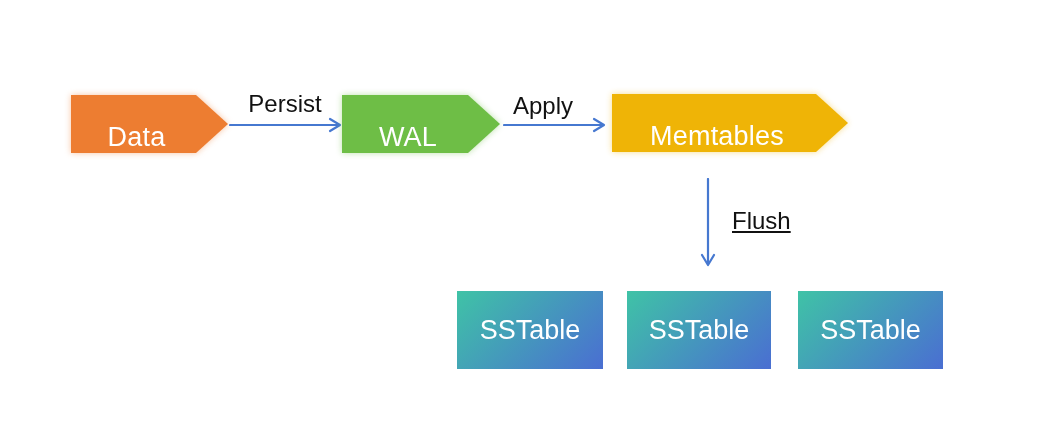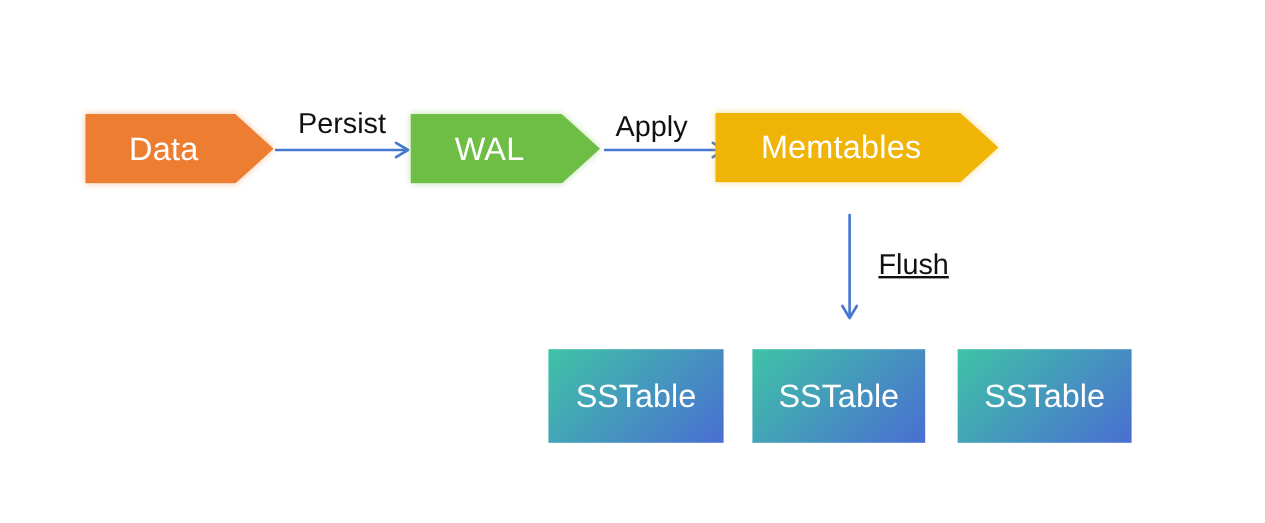--- a/index.html
+++ b/index.html
@@ -23,33 +23,33 @@
   .canvas {
     position: relative;
     width: 1054px; height: 436px;
     background: var(--canvas-bg);
   }
   
   .node-wrap { position: absolute; }
   .pentagon {
     width: 100%; height: 100%;
     clip-path: polygon(0 0, calc(100% - 32px) 0, 100% 50%, calc(100% - 32px) 100%, 0 100%);
-    display: flex; align-items: center; justify-content: center;
+    display: flex; align-items: flex-end; justify-content: center;
     color: var(--node-text);
     font-size: 27px;
     letter-spacing: 0.2px;
   }
   .pentagon .lbl { padding-right: 26px; }
   #node-data-wrap   { left: 71px;  top: 95px; width: 157px; height: 58px;
                       filter: drop-shadow(0 0 3px rgba(237,125,49,.45)); }
   #node-data-wrap .pentagon { background: var(--node-data); }
   #node-wal-wrap    { left: 342px; top: 95px; width: 158px; height: 58px;
                       filter: drop-shadow(0 0 3px rgba(110,190,70,.45)); }
   #node-wal-wrap .pentagon { background: var(--node-wal); }
-  #node-memtables-wrap { left: 596px; top: 94px; width: 236px; height: 58px;
+  #node-memtables-wrap { left: 612px; top: 94px; width: 236px; height: 58px;
                       filter: drop-shadow(0 0 3px rgba(239,180,6,.45)); }
   #node-memtables-wrap .pentagon { background: var(--node-memtables); }
 
   
   .arrow { position: absolute; }
   .arrow svg line, .arrow svg polyline {
     stroke: var(--arrow);
     stroke-width: 2.2;
     fill: none;
     stroke-linecap: round;

